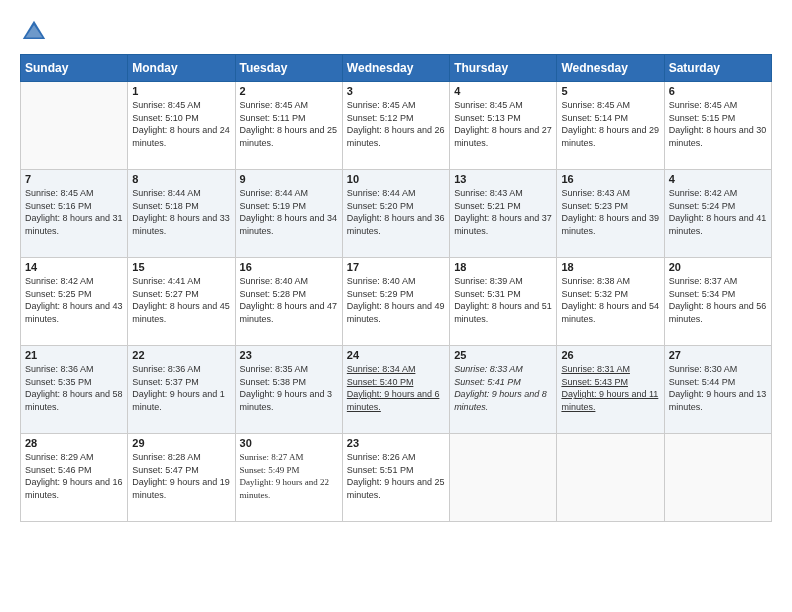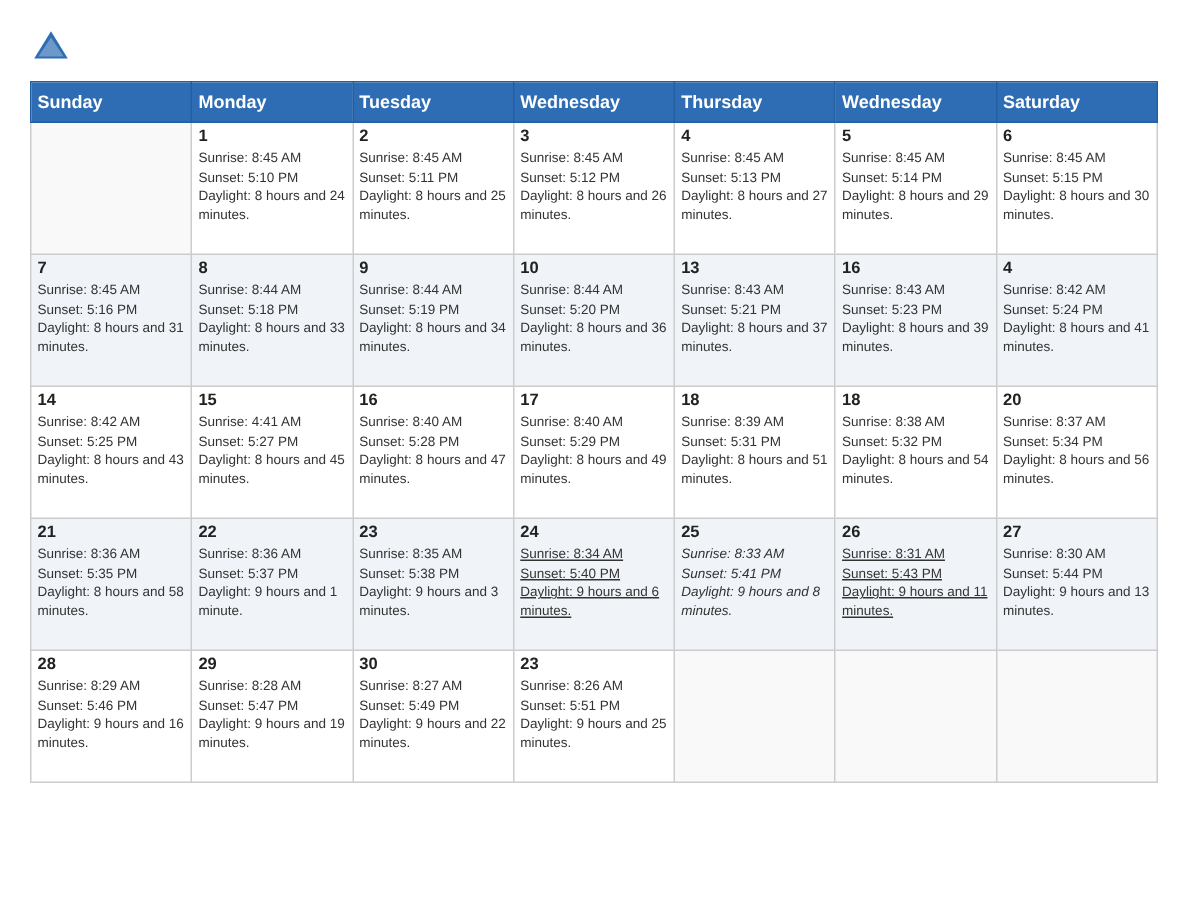--- a/index.html
+++ b/index.html
@@ -318,21 +318,21 @@
 Daylight: 9 hours and 16 minutes.</div>
           </td>
           <td>
             <div class="day-number">29</div>
             <div class="day-info" style="white-space: pre-line;">Sunrise: 8:28 AM
 Sunset: 5:47 PM
 Daylight: 9 hours and 19 minutes.</div>
           </td>
           <td>
             <div class="day-number">30</div>
-            <div class="day-info" style="white-space: pre-line;">Sunrise: 8:27 AM
+            <div class="day-info" style="white-space: pre-line; font-family: Liberation Serif, serif;">Sunrise: 8:27 AM
 Sunset: 5:49 PM
 Daylight: 9 hours and 22 minutes.</div>
           </td>
           <td>
             <div class="day-number">23</div>
             <div class="day-info" style="white-space: pre-line;">Sunrise: 8:26 AM
 Sunset: 5:51 PM
 Daylight: 9 hours and 25 minutes.</div>
           </td>
           <td class="empty"></td>

